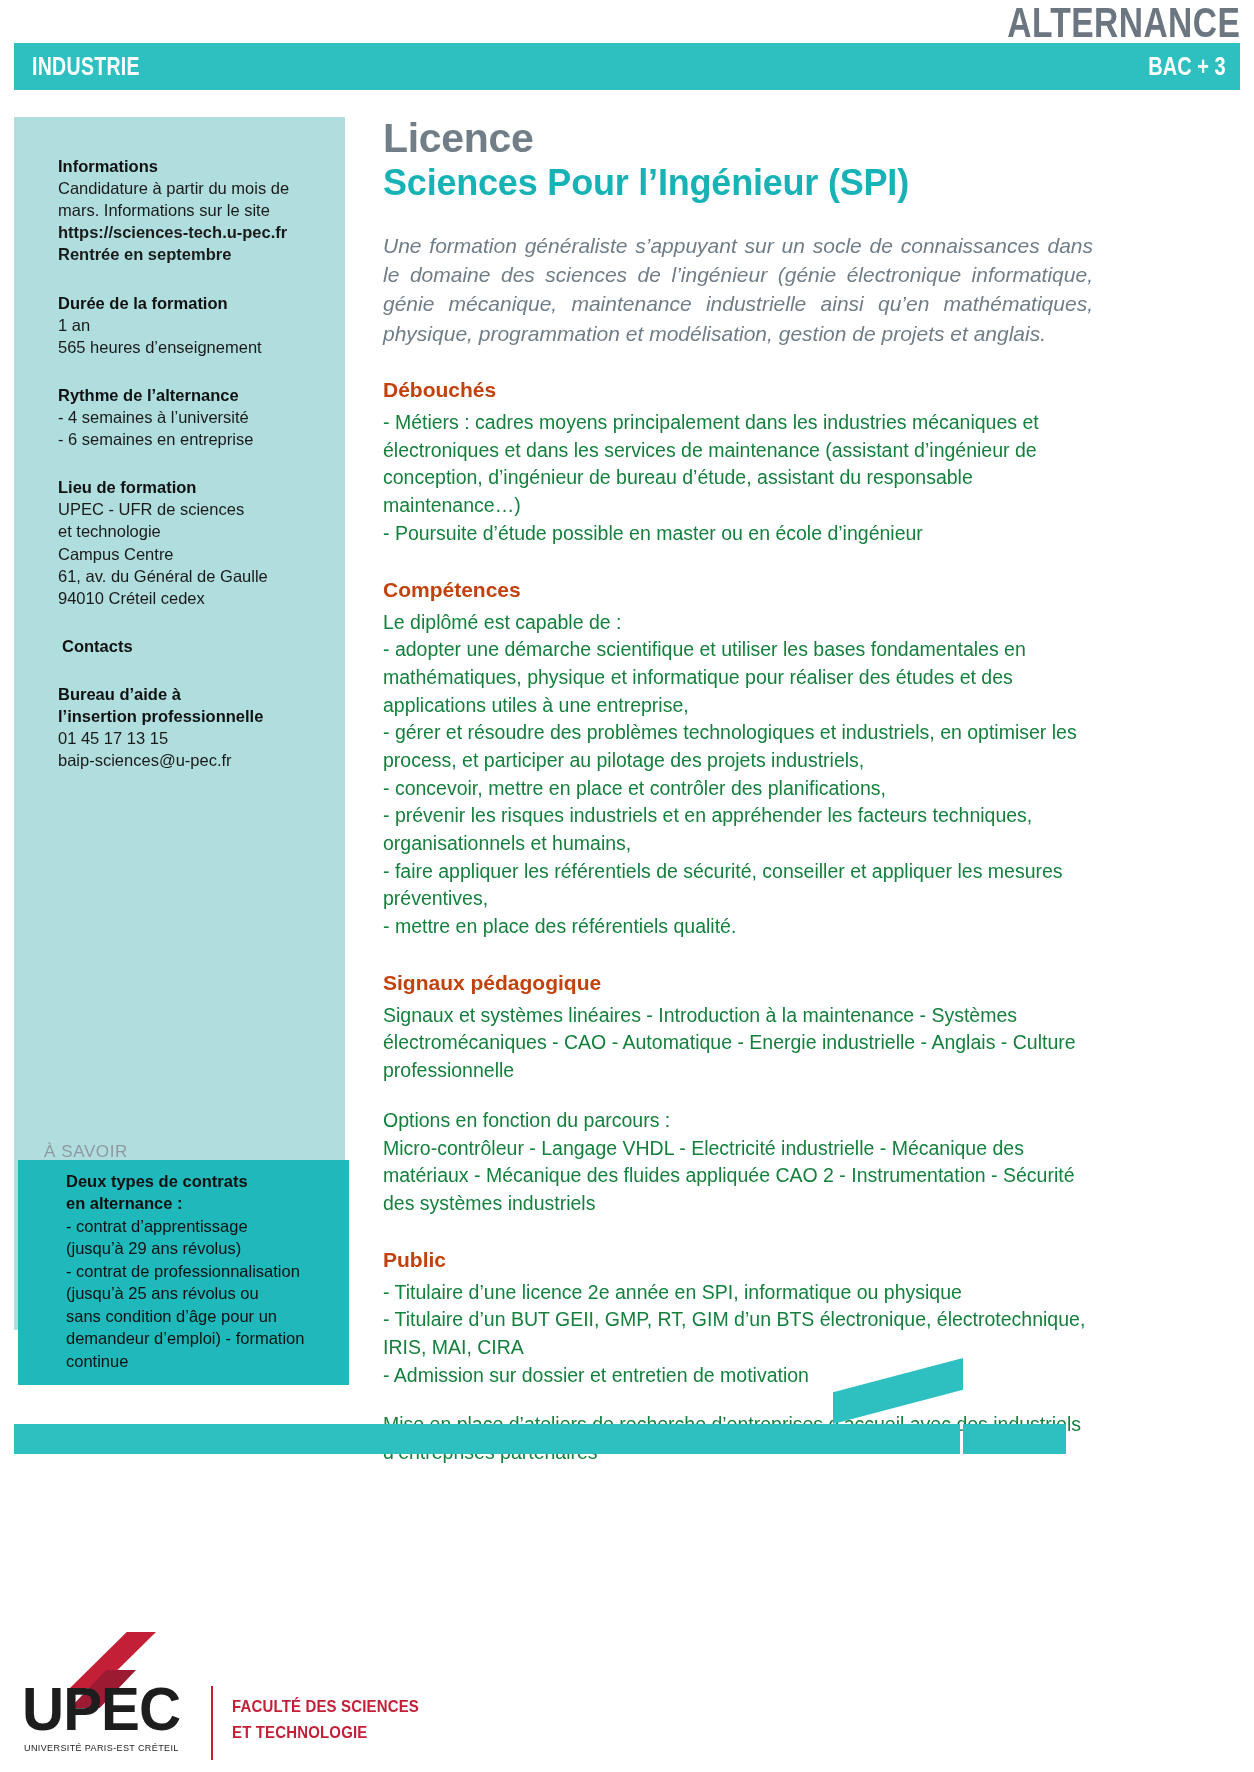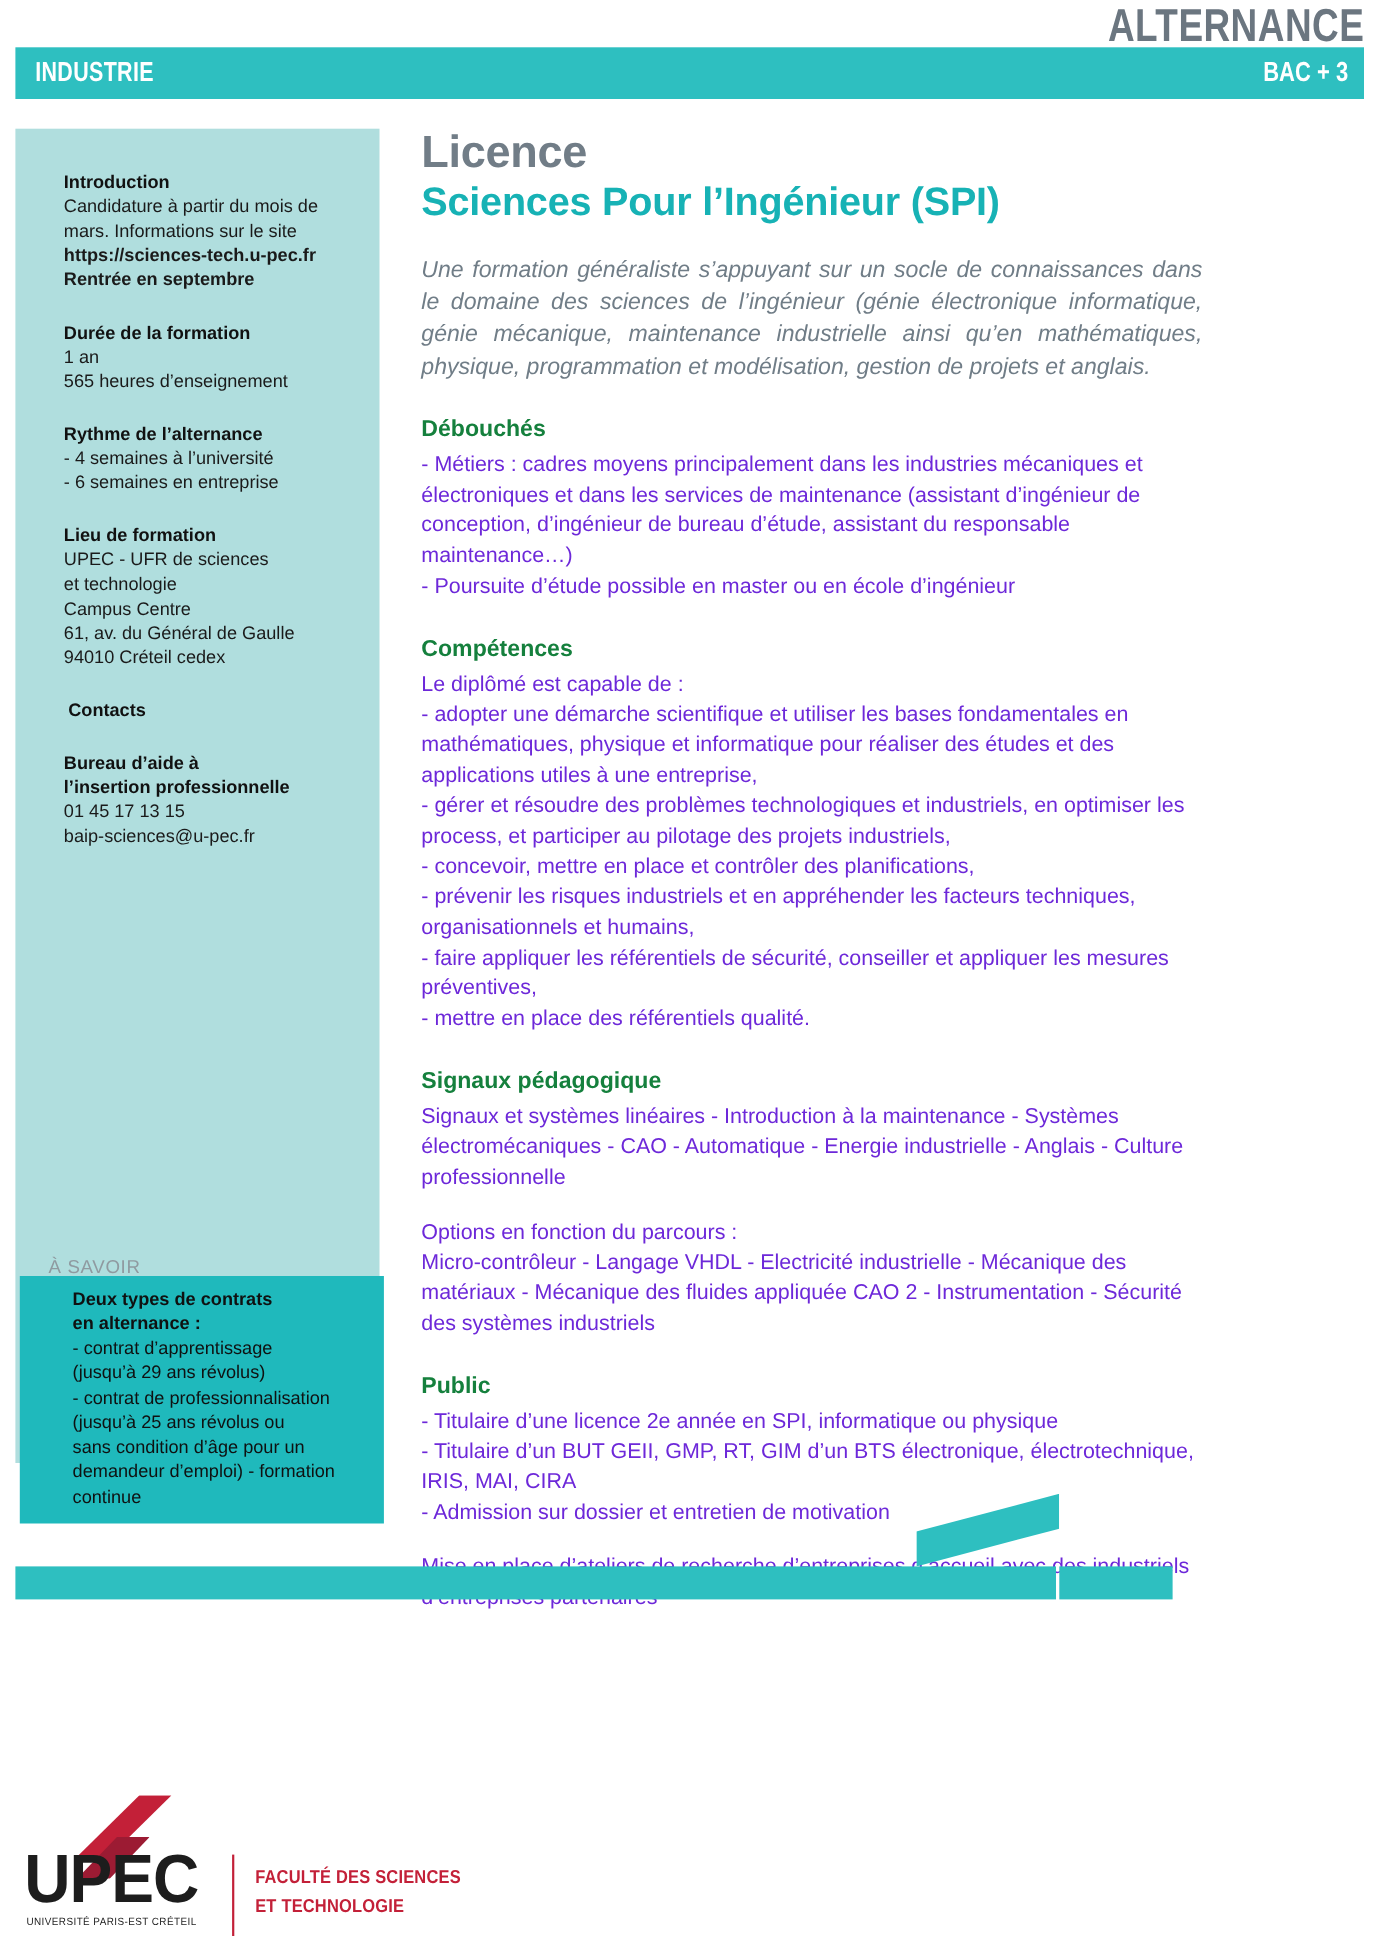--- a/index.html
+++ b/index.html
@@ -152,26 +152,26 @@
     color: #707d87;
     line-height: 1.40;
     text-align: justify;
     width: 710px;
   }
 
   .section { margin-top: 30px; }
   .section-title {
     font-size: 21px;
     font-weight: bold;
-    color: #15803d;
+    color: #c2410c;
     margin-bottom: 7px;
   }
   .body-text {
     font-size: 19.5px;
-    color: #6d28d9;
+    color: #15803d;
     line-height: 1.42;
     width: 710px;
   }
   .body-text .p { margin: 0; }
   .spacer-para { height: 22px; }
 
   
   .foot-bar-left {
     position: absolute;
     left: 14px;
@@ -277,21 +277,21 @@
   <div class="alternance-word">ALTERNANCE</div>
 
   <div class="header-bar">
     <div class="industrie">INDUSTRIE</div>
     <div class="bac">BAC + 3</div>
   </div>
 
   <div class="sidebar">
     <div class="sidebar-inner" id="sidebar-inner">
         <div class="sb-block">
-          <div class="sb-h">Introduction</div>
+          <div class="sb-h">Informations</div>
           <div class="sb-line">Candidature à partir du mois de</div>
           <div class="sb-line">mars. Informations sur le site</div>
           <div class="sb-line bold">https://sciences-tech.u-pec.fr</div>
           <div class="sb-line bold">Rentrée en septembre</div>
         </div>
         <div class="sb-block">
           <div class="sb-h">Durée de la formation</div>
           <div class="sb-line">1 an</div>
           <div class="sb-line">565 heures d’enseignement</div>
         </div>

